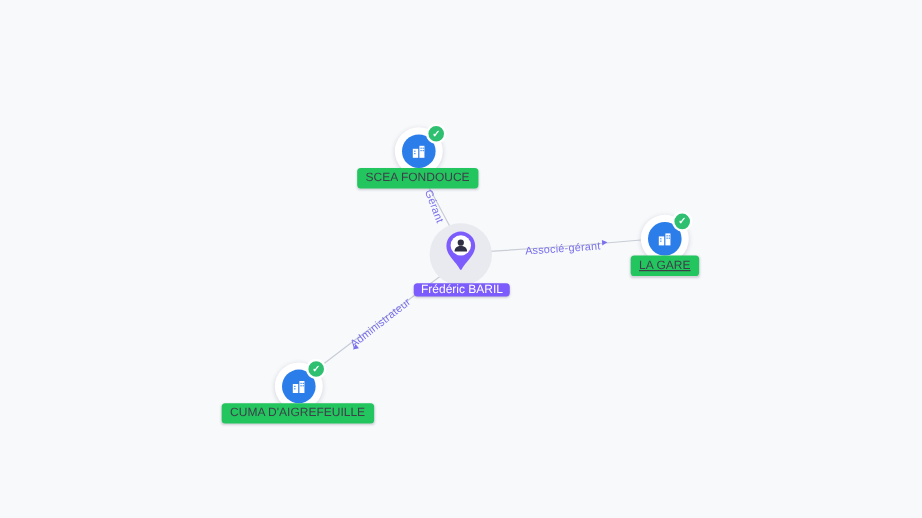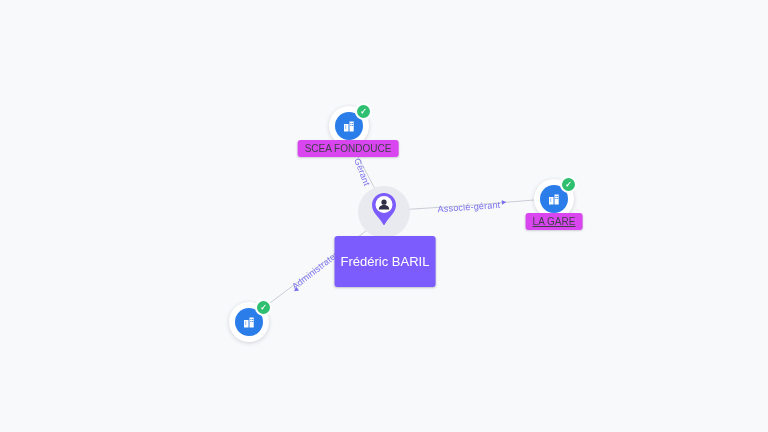--- a/index.html
+++ b/index.html
@@ -57,21 +57,21 @@
     width:13px;height:13px;border-radius:50%;
     background:var(--check_green,#2fbf71);
     border:2px solid #fff;
     color:#fff;font-size:8px;font-weight:bold;
     display:flex;align-items:center;justify-content:center;
   }
 
   .node-label{
     position:absolute;
     transform:translateX(-50%);
-    background:#d946ef;
+    background:#22c55e;
     color:var(--label_text,#3f3f4a);
     font-size:10px;
     padding:3px 7px;
     border-radius:3px;
     white-space:nowrap;
     box-shadow:0 1px 2px rgba(40,40,70,.20);
     cursor:pointer;
   }
 
   .person-wrap{position:absolute;left:358px;top:186px;width:52px;height:52px;cursor:pointer;}
@@ -82,22 +82,22 @@
   .person-wrap svg.pin{position:absolute;left:13px;top:6px;}
   .pin-body{fill:var(--accent,#7c5cfc);}
   .pin-face{fill:#ffffff;}
   .pin-person{fill:#2f2f45;}
 
   .person-label{
     position:absolute;left:385px;top:236px;
     transform:translateX(-50%);
     background:var(--accent,#7c5cfc);
     color:#fff;
-    font-size:13px;
-    padding:18px 6px;
+    font-size:10px;
+    padding:0 6px;
     border-radius:3px;
     white-space:nowrap;
     box-shadow:0 1px 2px rgba(40,40,70,.25);
     cursor:pointer;
   }
 </style>
 </head>
 <body>
 
 <div class="canvas">
@@ -162,20 +162,21 @@
         <rect x="8.4" y="4" width="1" height="1" fill="#2b7de9"></rect>
         <rect x="10.2" y="4" width="1" height="1" fill="#2b7de9"></rect>
         <rect x="8.4" y="6" width="1" height="1" fill="#2b7de9"></rect>
         <rect x="10.2" y="6" width="1" height="1" fill="#2b7de9"></rect>
         <rect x="3.2" y="6.5" width="1" height="1" fill="#2b7de9"></rect>
         <rect x="3.2" y="8.5" width="1" height="1" fill="#2b7de9"></rect>
       </svg>
     </div>
     <div class="badge">✓</div>
   </div>
+  <div class="node-label" style="left:248px;top:336px;">CUMA D'AIGREFEUILLE</div>
 
   <div class="person-wrap">
     <div class="backdrop"></div>
     <svg class="pin" width="26" height="36" viewBox="0 0 26 36">
       <path class="pin-body" d="M13 1 C6.4 1 1 6.4 1 13 c0 8.2 8.6 13.6 11.2 19.4 a0.9 0.9 0 0 0 1.6 0 C16.4 26.6 25 21.2 25 13 25 6.4 19.6 1 13 1 Z"></path>
       <circle class="pin-face" cx="13" cy="12.5" r="8.5"></circle>
       <circle class="pin-person" cx="13" cy="10.2" r="2.6"></circle>
       <path class="pin-person" d="M7.8 17.5 c0-2.9 2.3-4.4 5.2-4.4 s5.2 1.5 5.2 4.4 z"></path>
     </svg>
   </div>

